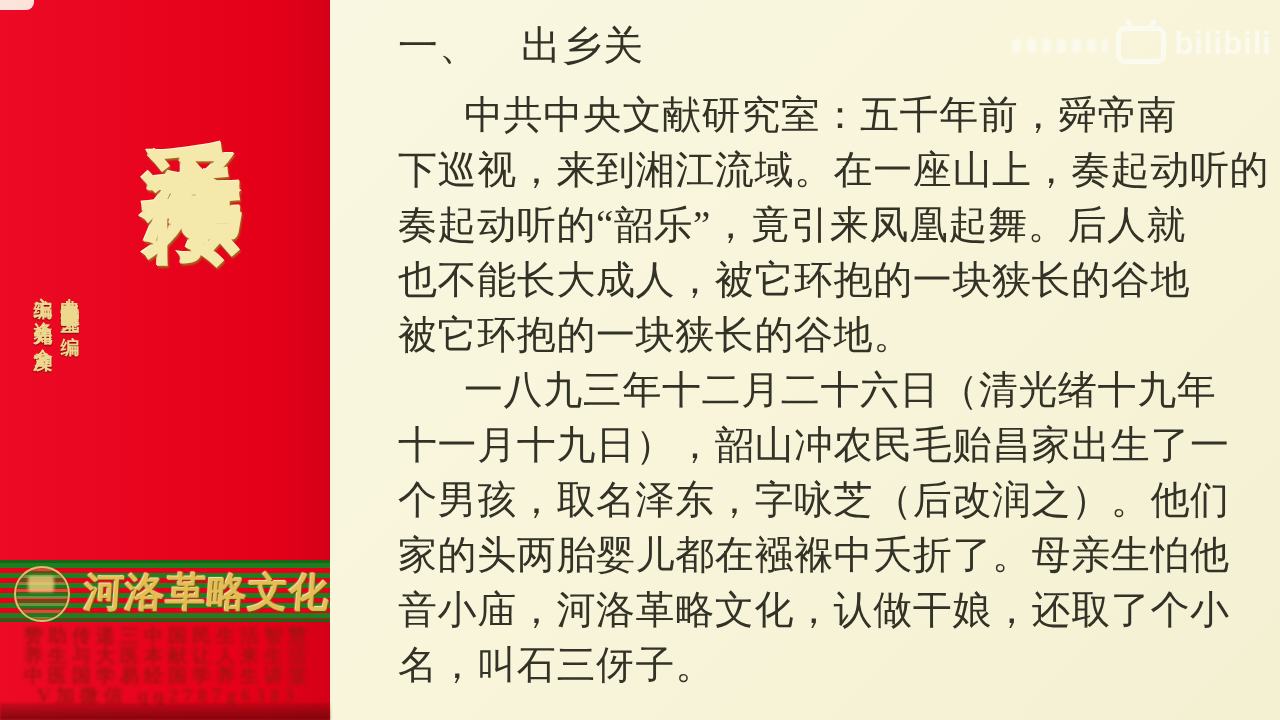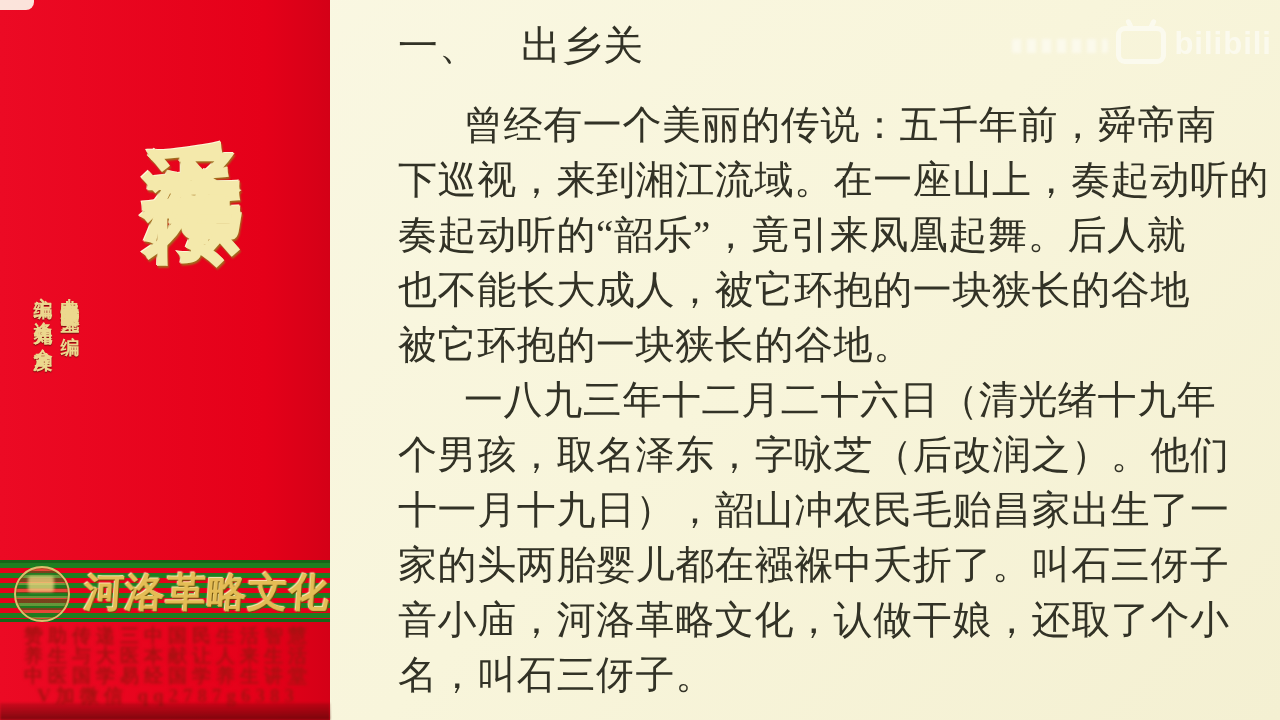--- a/index.html
+++ b/index.html
@@ -76,21 +76,21 @@
   }
 
   
   .page{
     position:absolute;left:330px;top:0;width:950px;height:720px;
     box-sizing:border-box;padding:18px 40px 0 68px;
     color:#323226;
   }
   .page-heading{
     font-size:40px;line-height:55px;white-space:nowrap;letter-spacing:1px;
-    margin-bottom:24px;
+    margin-bottom:14px;
   }
   .page-text .line{
     font-size:39px;line-height:55px;letter-spacing:.6px;white-space:nowrap;
   }
   .page-text .line.indent{text-indent:66px;}
 
   
   .watermark{
     position:absolute;right:8px;top:22px;height:40px;
     display:flex;align-items:center;gap:8px;
@@ -144,29 +144,29 @@
         <div class="bl">V加微信 qq2787g6383</div>
       </div>
 
     <div class="cover-bottom-shade"></div>
   </div>
 
   <div class="page">
     <div class="page-heading">一、　出乡关</div>
     <div class="page-text">
 
-    <div class="line indent">曾经有一个美丽的传说：五千年前，舜帝南</div>
+    <div class="line indent">中共中央文献研究室：五千年前，舜帝南</div>
         <div class="line">下巡视，来到湘江流域。在一座山上，奏起动听的</div>
         <div class="line">奏起动听的“韶乐”，竟引来凤凰起舞。后人就</div>
         <div class="line">也不能长大成人，被它环抱的一块狭长的谷地</div>
         <div class="line">被它环抱的一块狭长的谷地。</div>
         <div class="line indent">一八九三年十二月二十六日（清光绪十九年</div>
+        <div class="line">十一月十九日），韶山冲农民毛贻昌家出生了一</div>
         <div class="line">个男孩，取名泽东，字咏芝（后改润之）。他们</div>
-        <div class="line">十一月十九日），韶山冲农民毛贻昌家出生了一</div>
-        <div class="line">家的头两胎婴儿都在襁褓中夭折了。叫石三伢子</div>
+        <div class="line">家的头两胎婴儿都在襁褓中夭折了。母亲生怕他</div>
         <div class="line">音小庙，河洛革略文化，认做干娘，还取了个小</div>
         <div class="line">名，叫石三伢子。</div>
       </div>
   </div>
 
   <div class="watermark">
     <div class="wm-smudge"></div>
     <div class="wm-tv"></div>
     <div class="wm-text">bilibili</div>
   </div>

